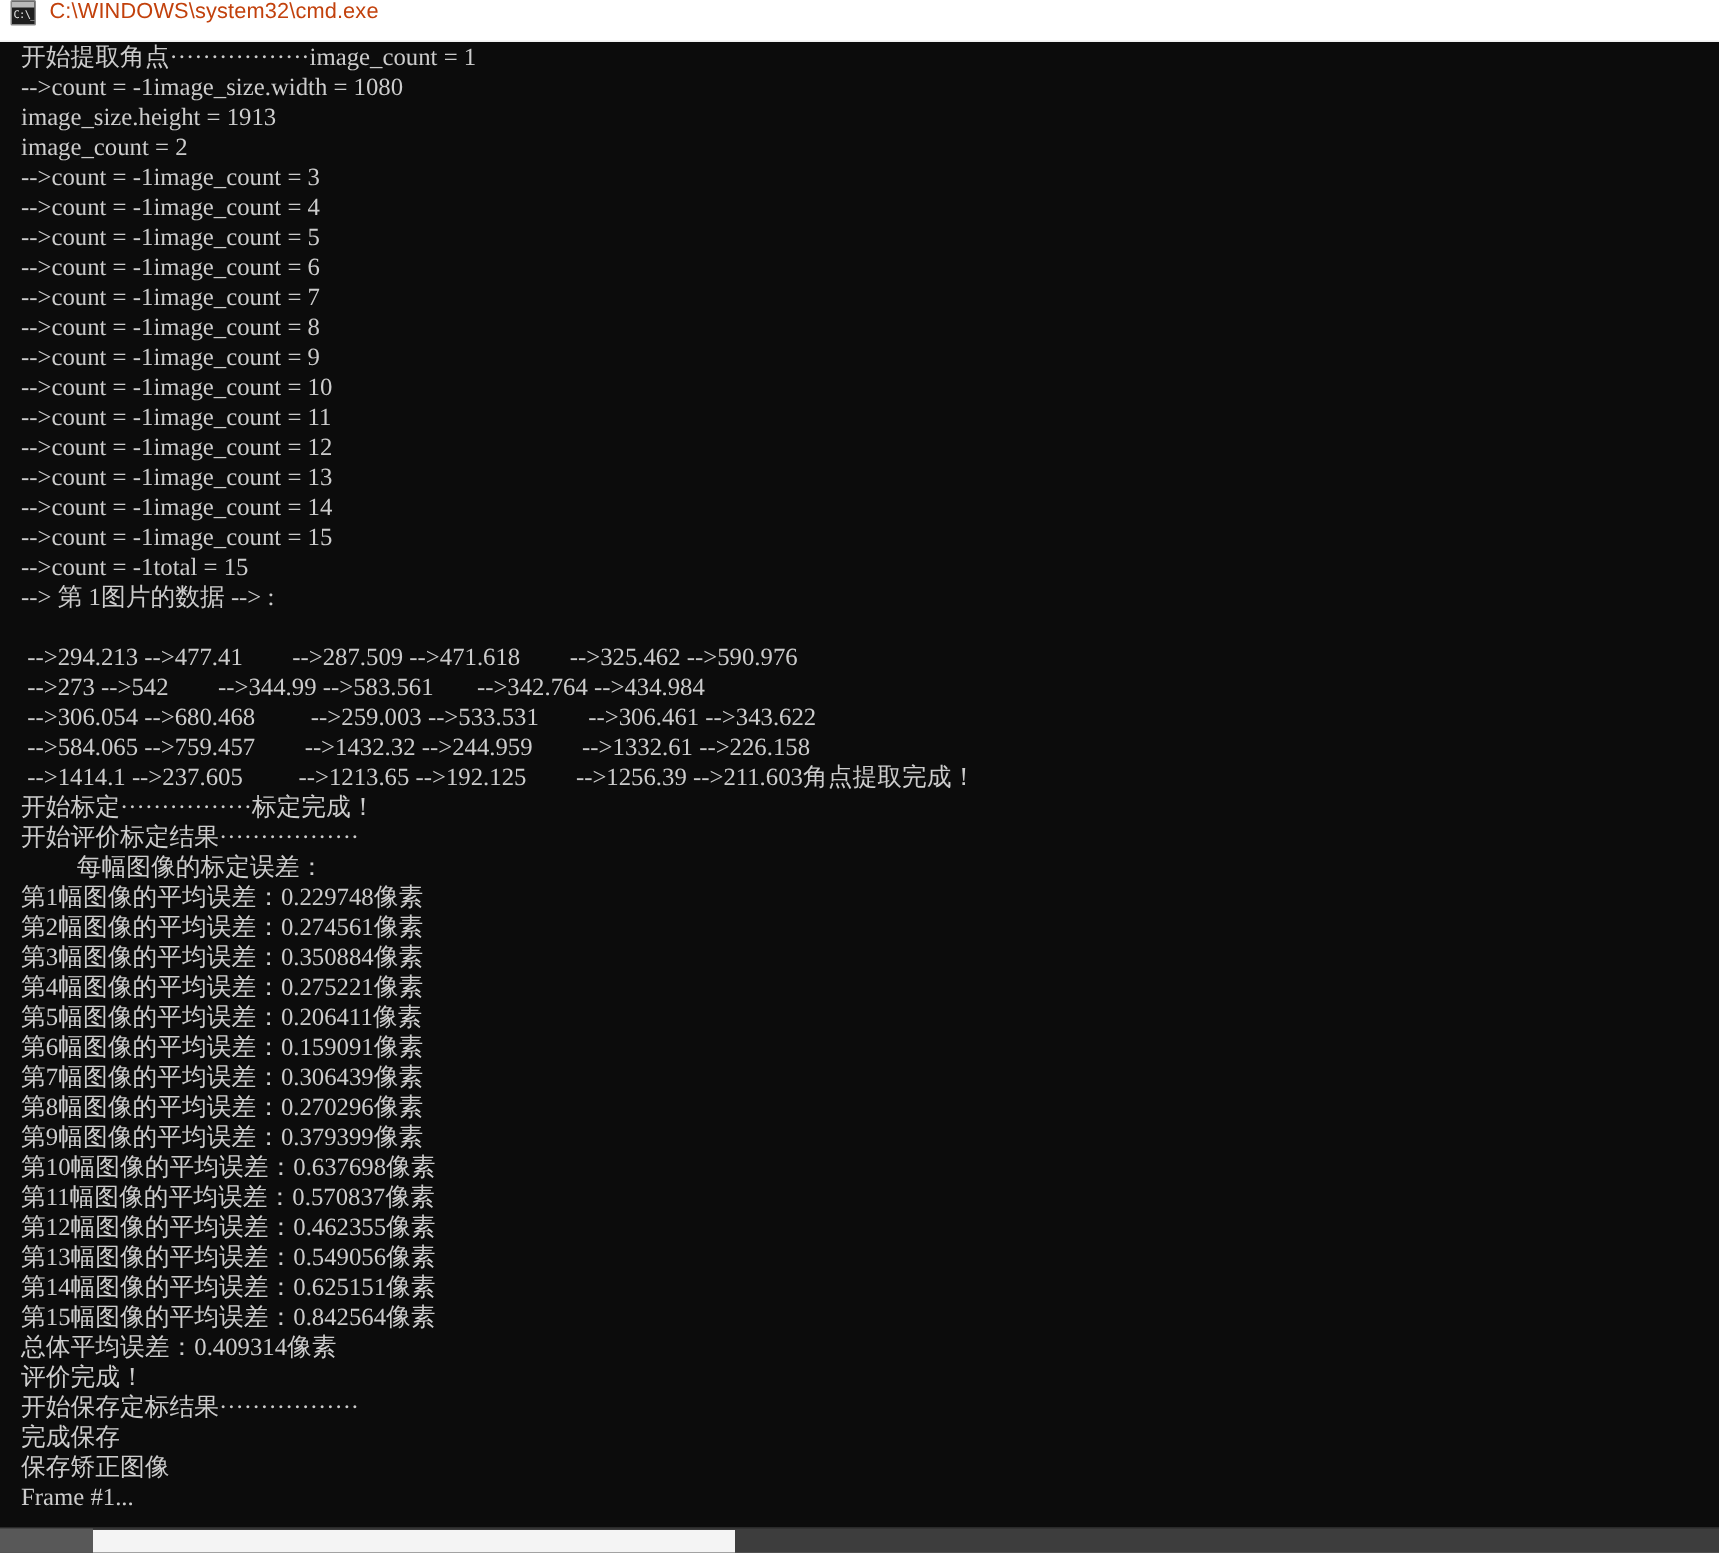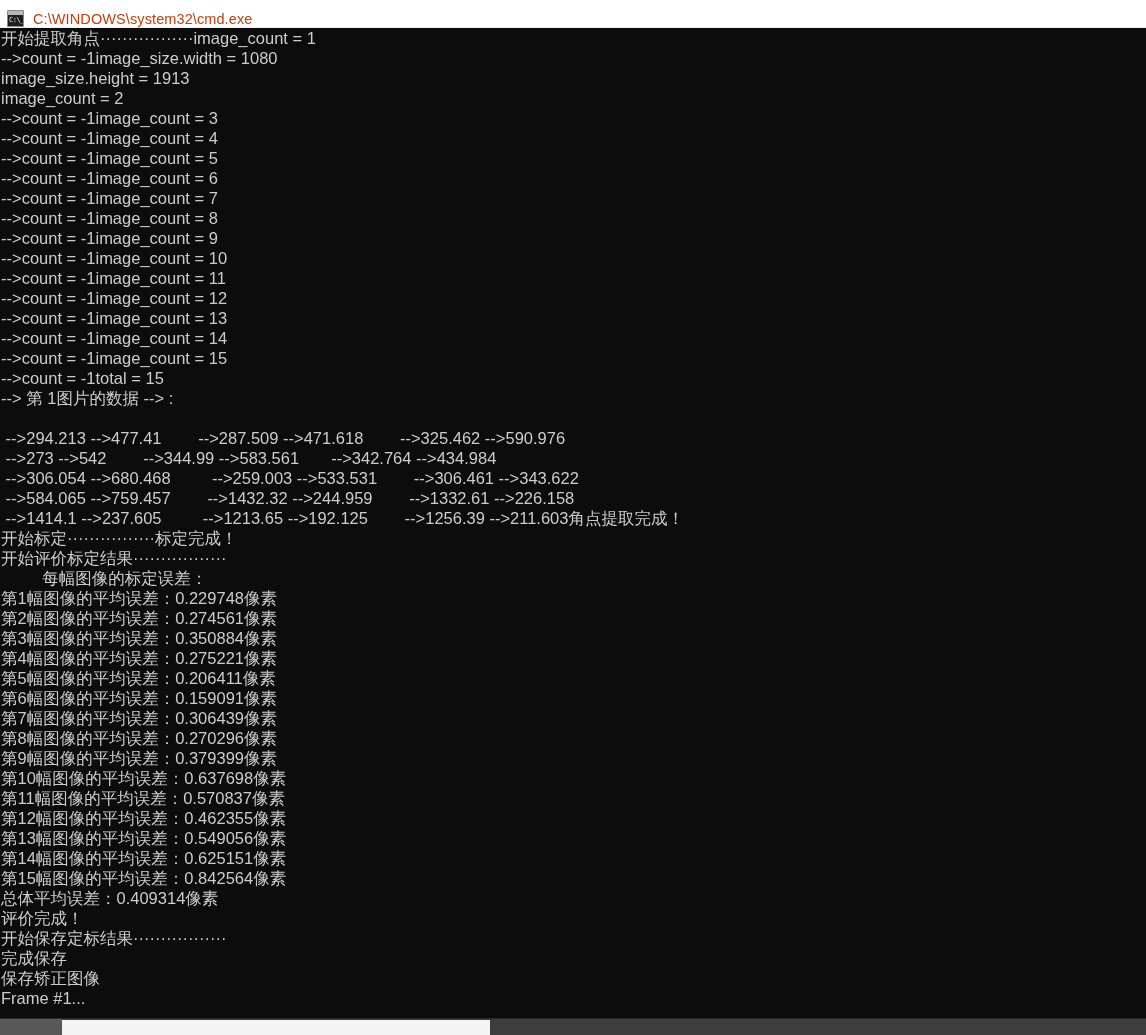--- a/index.html
+++ b/index.html
@@ -20,21 +20,21 @@
     flex-direction: column;
     background: #0c0c0c;
     position: relative;
   }
   
   .titlebar {
     height: 28px;
     min-height: 28px;
     background: #ffffff;
     display: flex;
-    align-items: flex-end;
+    align-items: flex-start;
     padding: 0 0 0 7px;
     box-sizing: border-box;
     border-bottom: 1px solid #f0f0f0;
   }
   .titlebar-icon {
     width: 17px;
     height: 17px;
     margin-right: 9px;
     flex: 0 0 auto;
     position: relative;
@@ -71,23 +71,23 @@
   
   .console {
     flex: 1 1 auto;
     background: #0c0c0c;
     position: relative;
     overflow: hidden;
   }
   .console-text {
     position: absolute;
     top: 0;
-    left: 1px;
+    left: 14px;
     right: 0;
-    font-family: Liberation Sans, sans-serif;
+    font-family: Liberation Serif, serif;
     font-size: 16.5px;
     line-height: 20px;
     color: #cccccc;
     white-space: pre;
     letter-spacing: 0px;
     -webkit-font-smoothing: none;
   }
   .console-line {
     height: 20px;
     white-space: pre;

